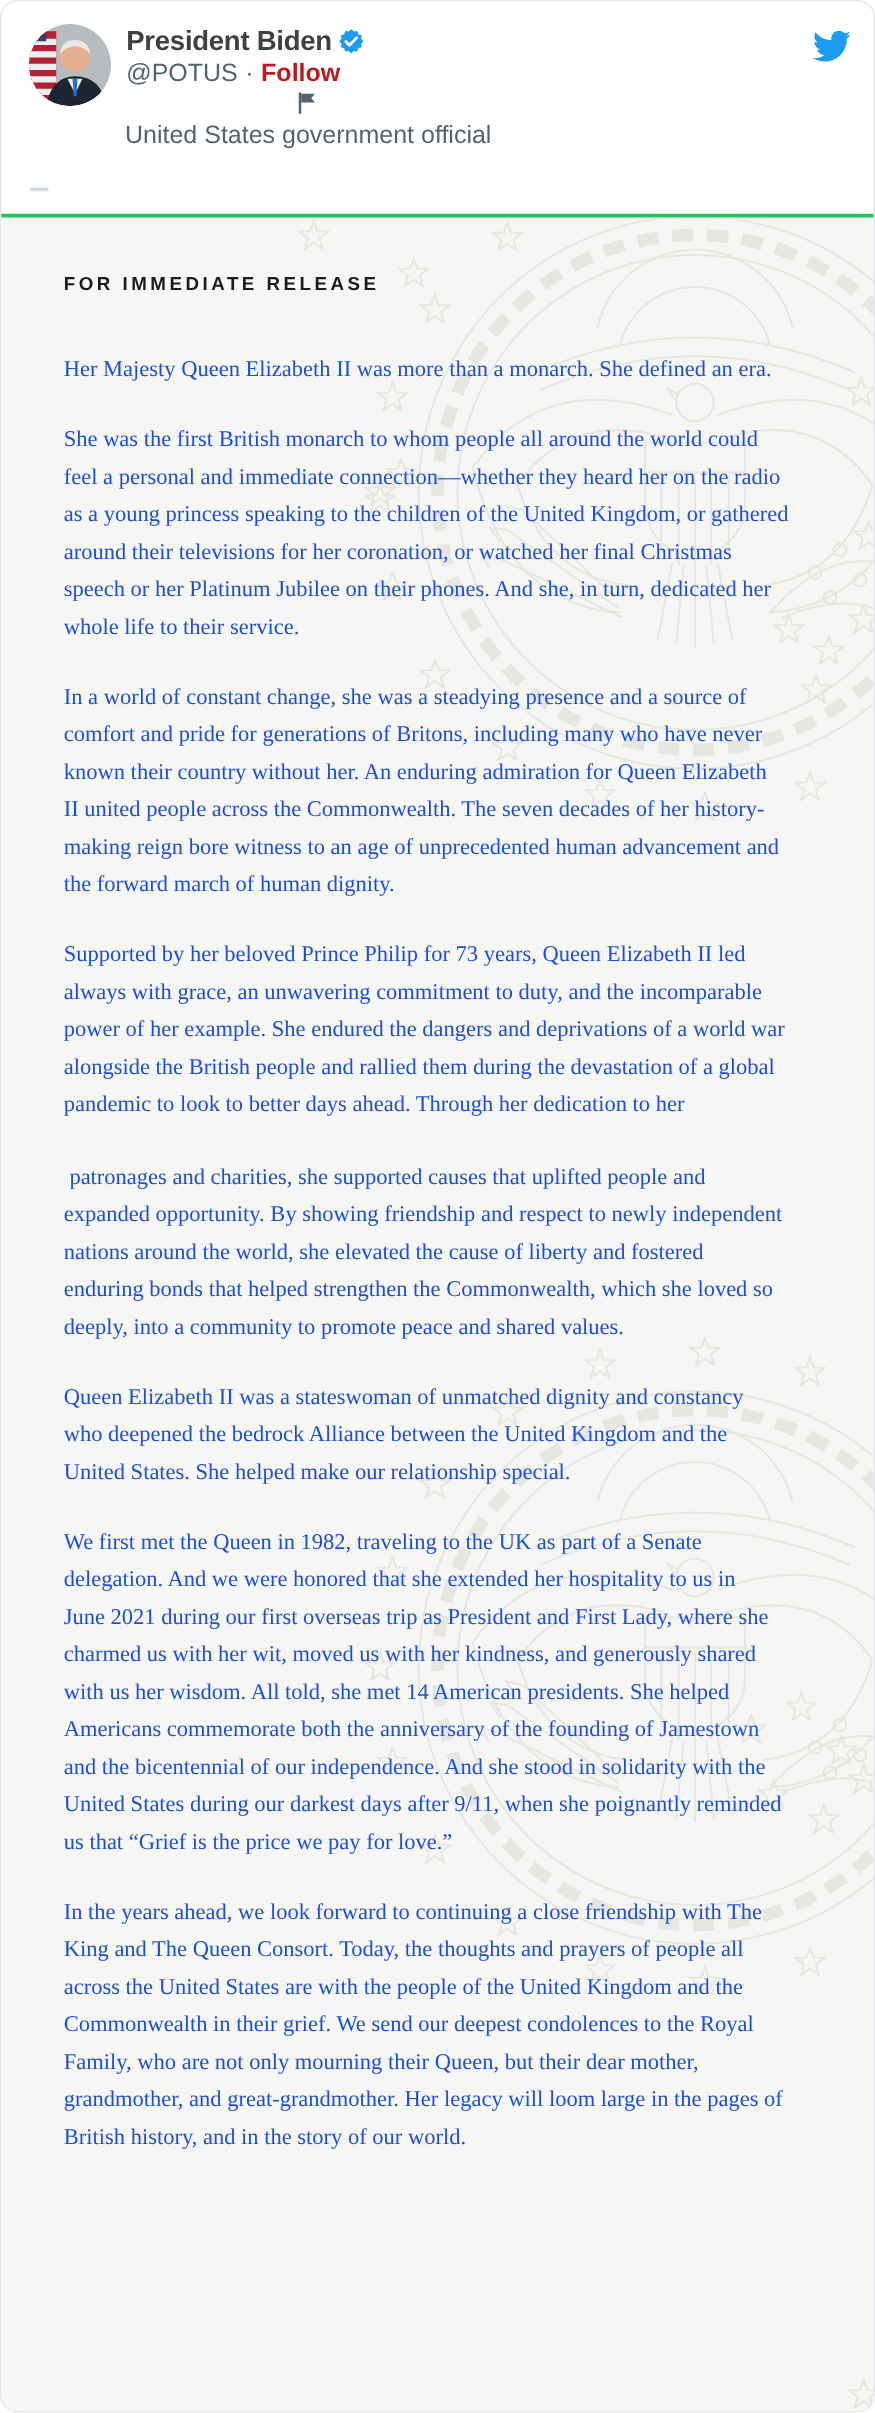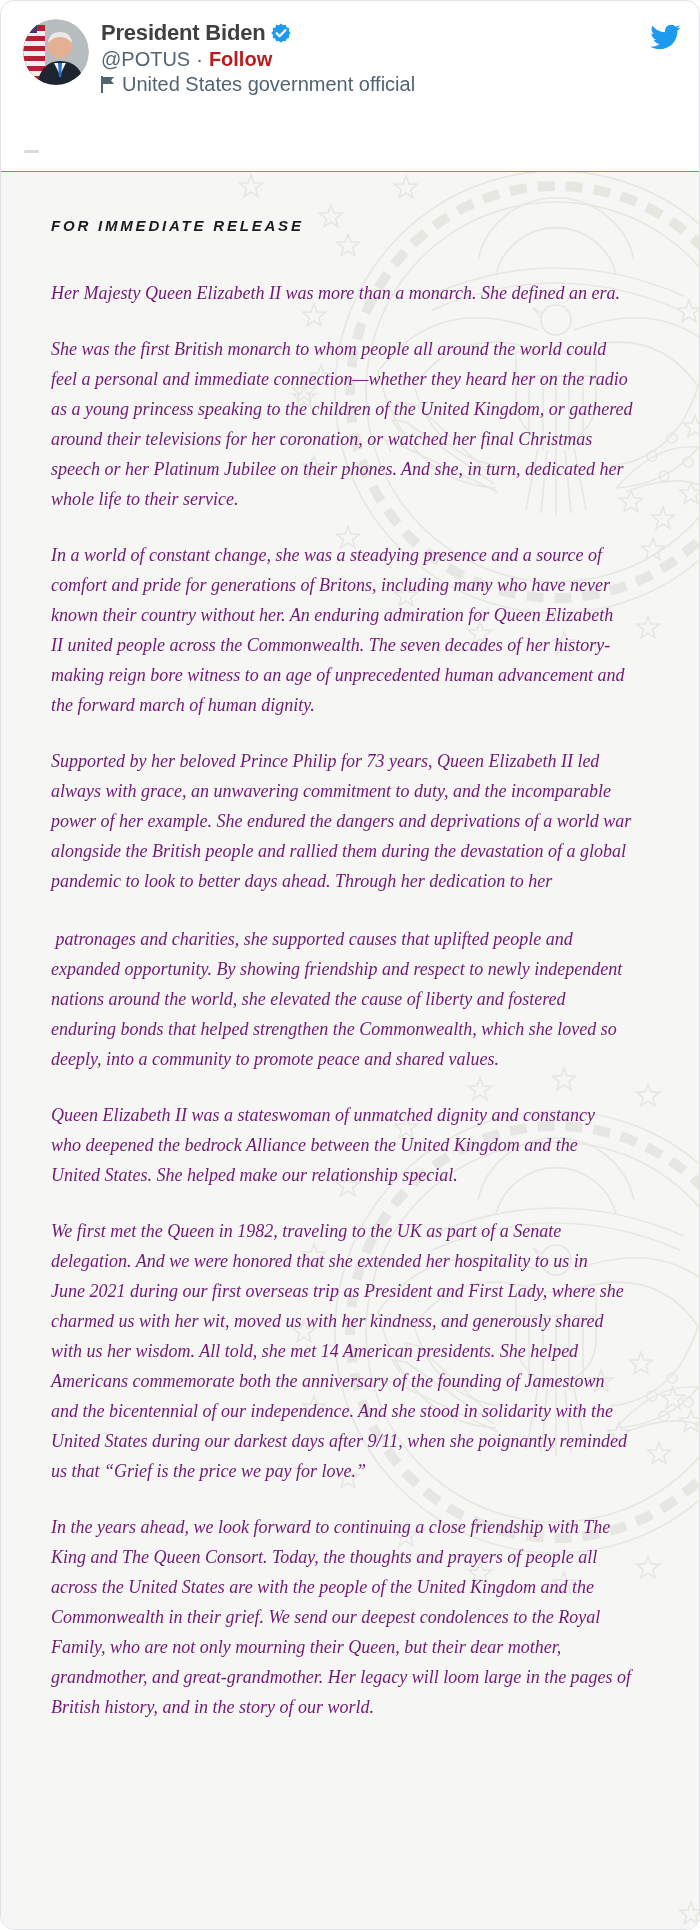--- a/index.html
+++ b/index.html
@@ -8,48 +8,48 @@
     background:#ffffff; border:1px solid #dfe3e8; border-radius:14px;
     overflow:hidden; font-family:"Liberation Sans", sans-serif;
   }
   
   .avatar { position:absolute; left:22px; top:18px; width:66px; height:66px; border-radius:50%; overflow:hidden; cursor:pointer; }
   .name-row { position:absolute; left:100px; top:18px; height:28px; display:flex; align-items:center; }
   .display-name { font-size:22px; font-weight:bold; color:#404040; letter-spacing:-0.2px; cursor:pointer; }
   .badge { margin-left:5px; width:22px; height:22px; }
   .handle-row { position:absolute; left:100px; top:47px; font-size:20px; color:#536471; display:flex; align-items:center; gap:6px; }
   .follow { color:#b91c1c; font-weight:bold; cursor:pointer; }
-  .label-row { position:absolute; left:99px; top:72px; font-size:20px; color:#536471; display:flex; align-items:center; gap:5px; }
+  .label-row { position:absolute; left:99px; top:72px; font-size:20px; color:#536471; display:flex; align-items:center; gap:5px;flex-direction:column; }
   .flag-icon { width:17px; height:19px; }
   .bird { position:absolute; left:646px; top:20px; width:36px; height:32px; cursor:pointer; }
   .tweet-text { position:absolute; left:18px; top:99px; width:666px; font-size:27px; line-height:36px; color:#0f1419; letter-spacing:-0.2px; }
   .sliver { position:absolute; left:23px; top:149px; width:15px; height:3px; border-radius:2px; background:#d6dbdf; }
   
   .doc {
     position:absolute; left:0; right:0; top:170px; bottom:0;
-    background:#f6f6f4; border-top:1px solid #22c55e; overflow:hidden; cursor:pointer;font-style:italic;
+    background:#f6f6f4; border-top:3px solid #22c55e; overflow:hidden; cursor:pointer;
   }
   .wm { position:absolute; left:0; top:0; z-index:0; }
   .wm * { fill:none; stroke:#dadad4; stroke-width:1.6; }
   .wm .thick { stroke-width:10; }
   .doc-inner { position:relative; z-index:1; padding:44px 46px 0 50px; }
   .release {
     font-size:15px; font-weight:bold; letter-spacing:2.8px; color:#1b1b1e;
     line-height:20px; white-space:pre;
   }
   .title {
     margin-top:13px; font-family:"Liberation Serif", serif; font-variant:small-caps;
     font-weight:bold; font-size:32px; line-height:41px; letter-spacing:0.6px;
     color:#121214; white-space:pre;
   }
   .date { margin-top:16px; font-size:16px; letter-spacing:2.2px; color:#2d2d30; line-height:20px; white-space:pre; }
   .paras { margin-top:42px; }
   .paras p {
     margin:0 0 26px 0; font-family:"Liberation Serif", serif;
-    font-size:18px; line-height:30px; color:#701a75; white-space:pre;
+    font-size:18px; line-height:30px; color:#1d4ed8; white-space:pre;
   }
   .paras p.stitch-gap { margin-top:28px; }
 </style>
 </head>
 <body>
 
 <div class="card">
 
   <div class="avatar">
     <svg width="66" height="66" viewBox="0 0 66 66">

